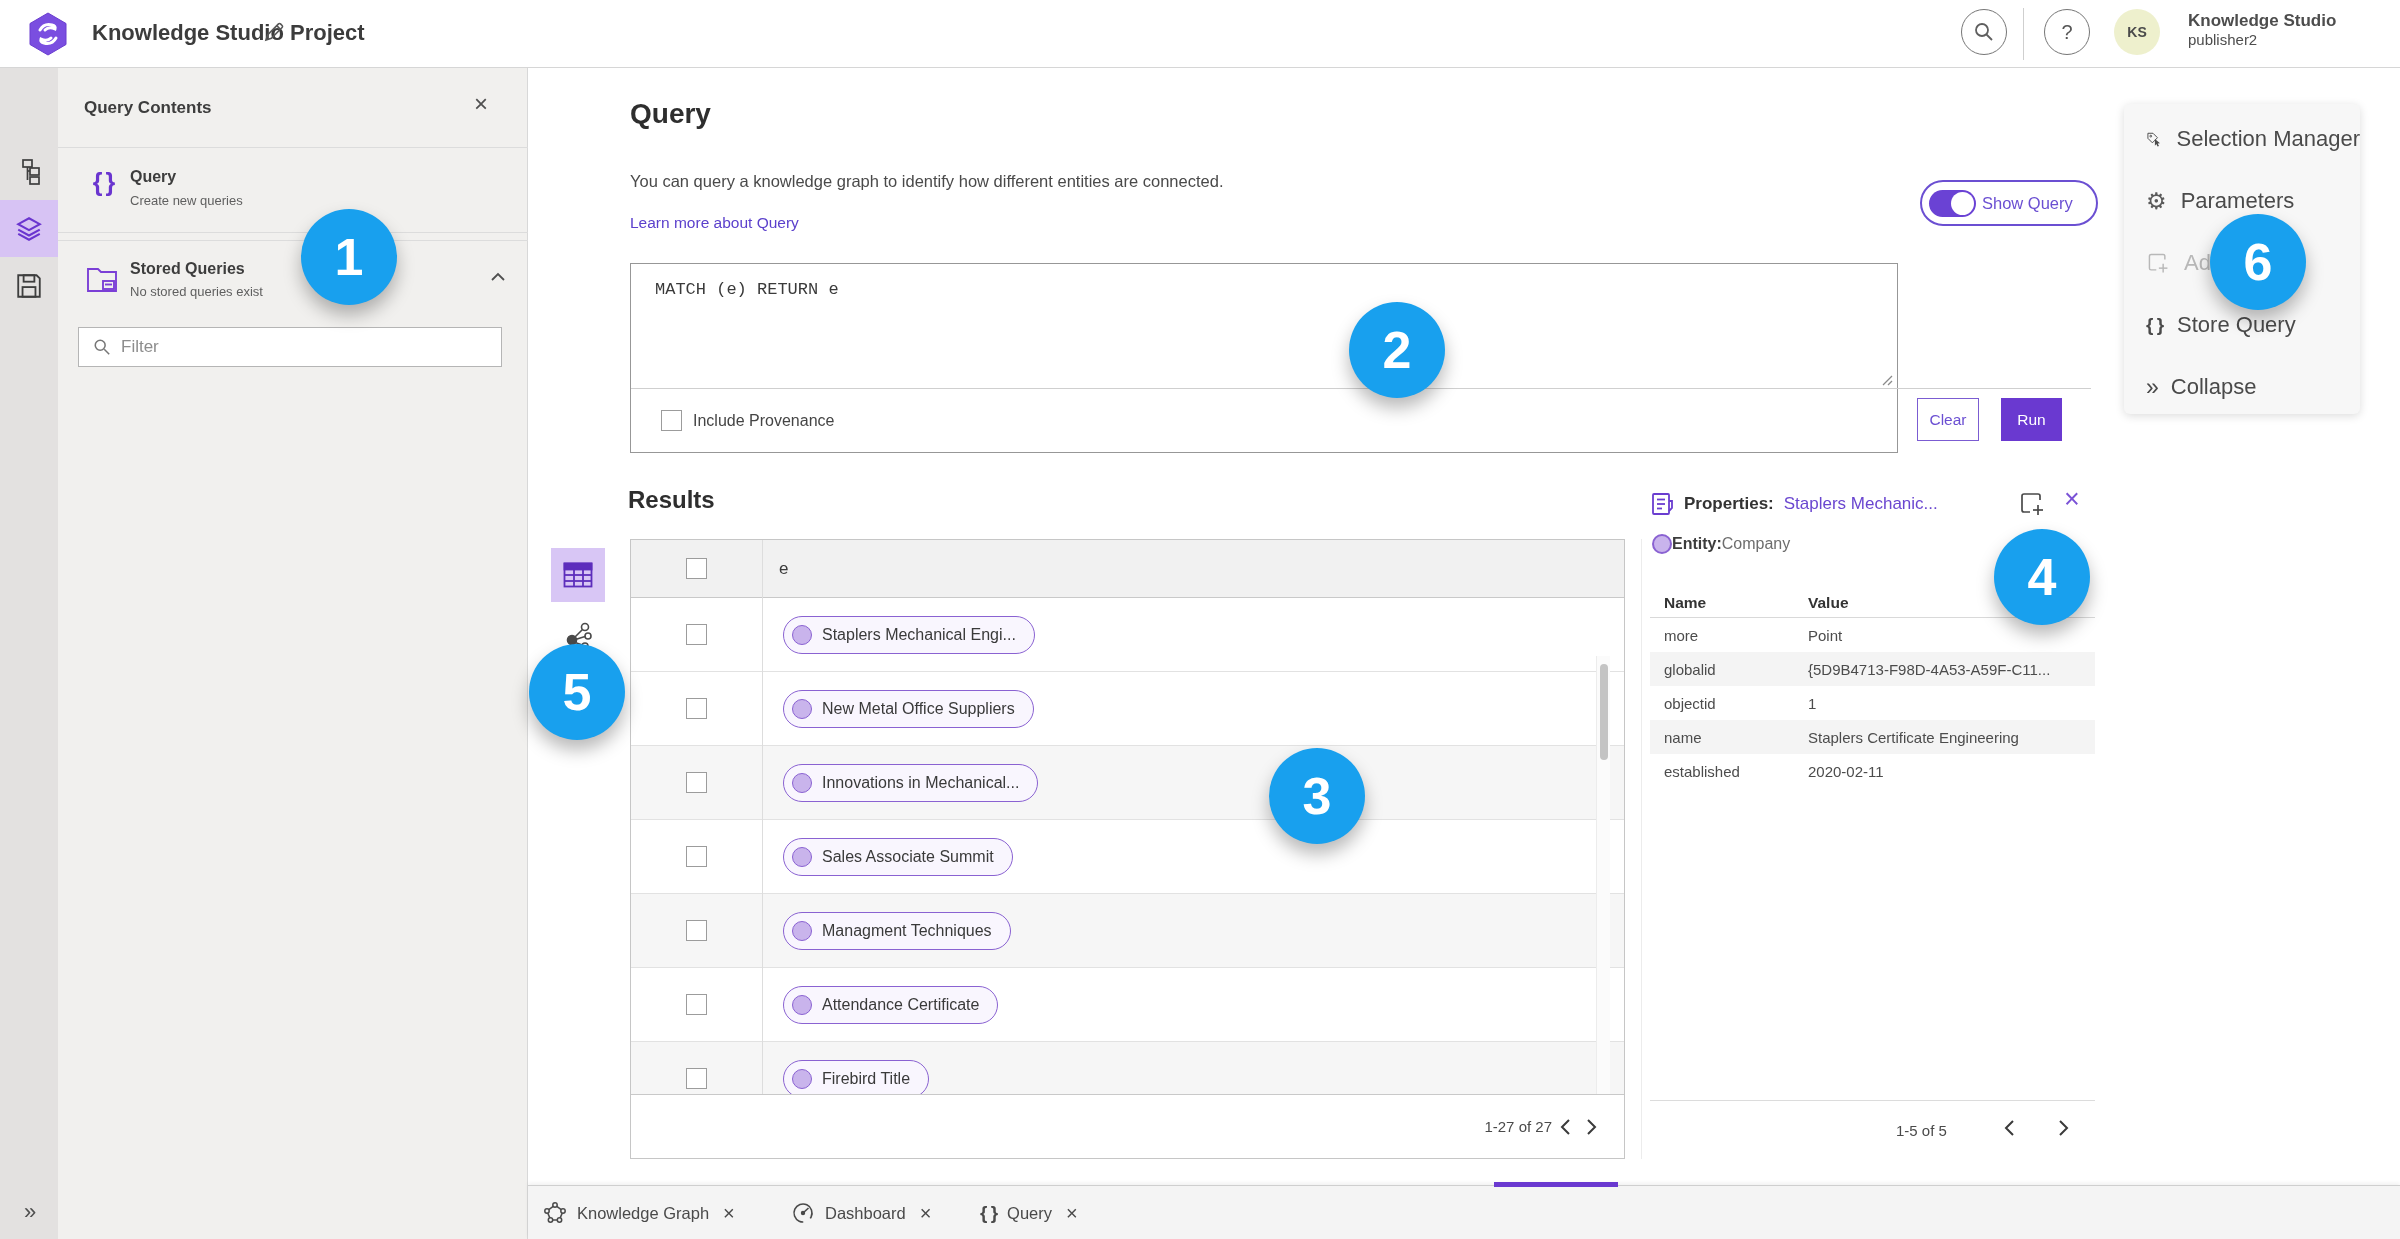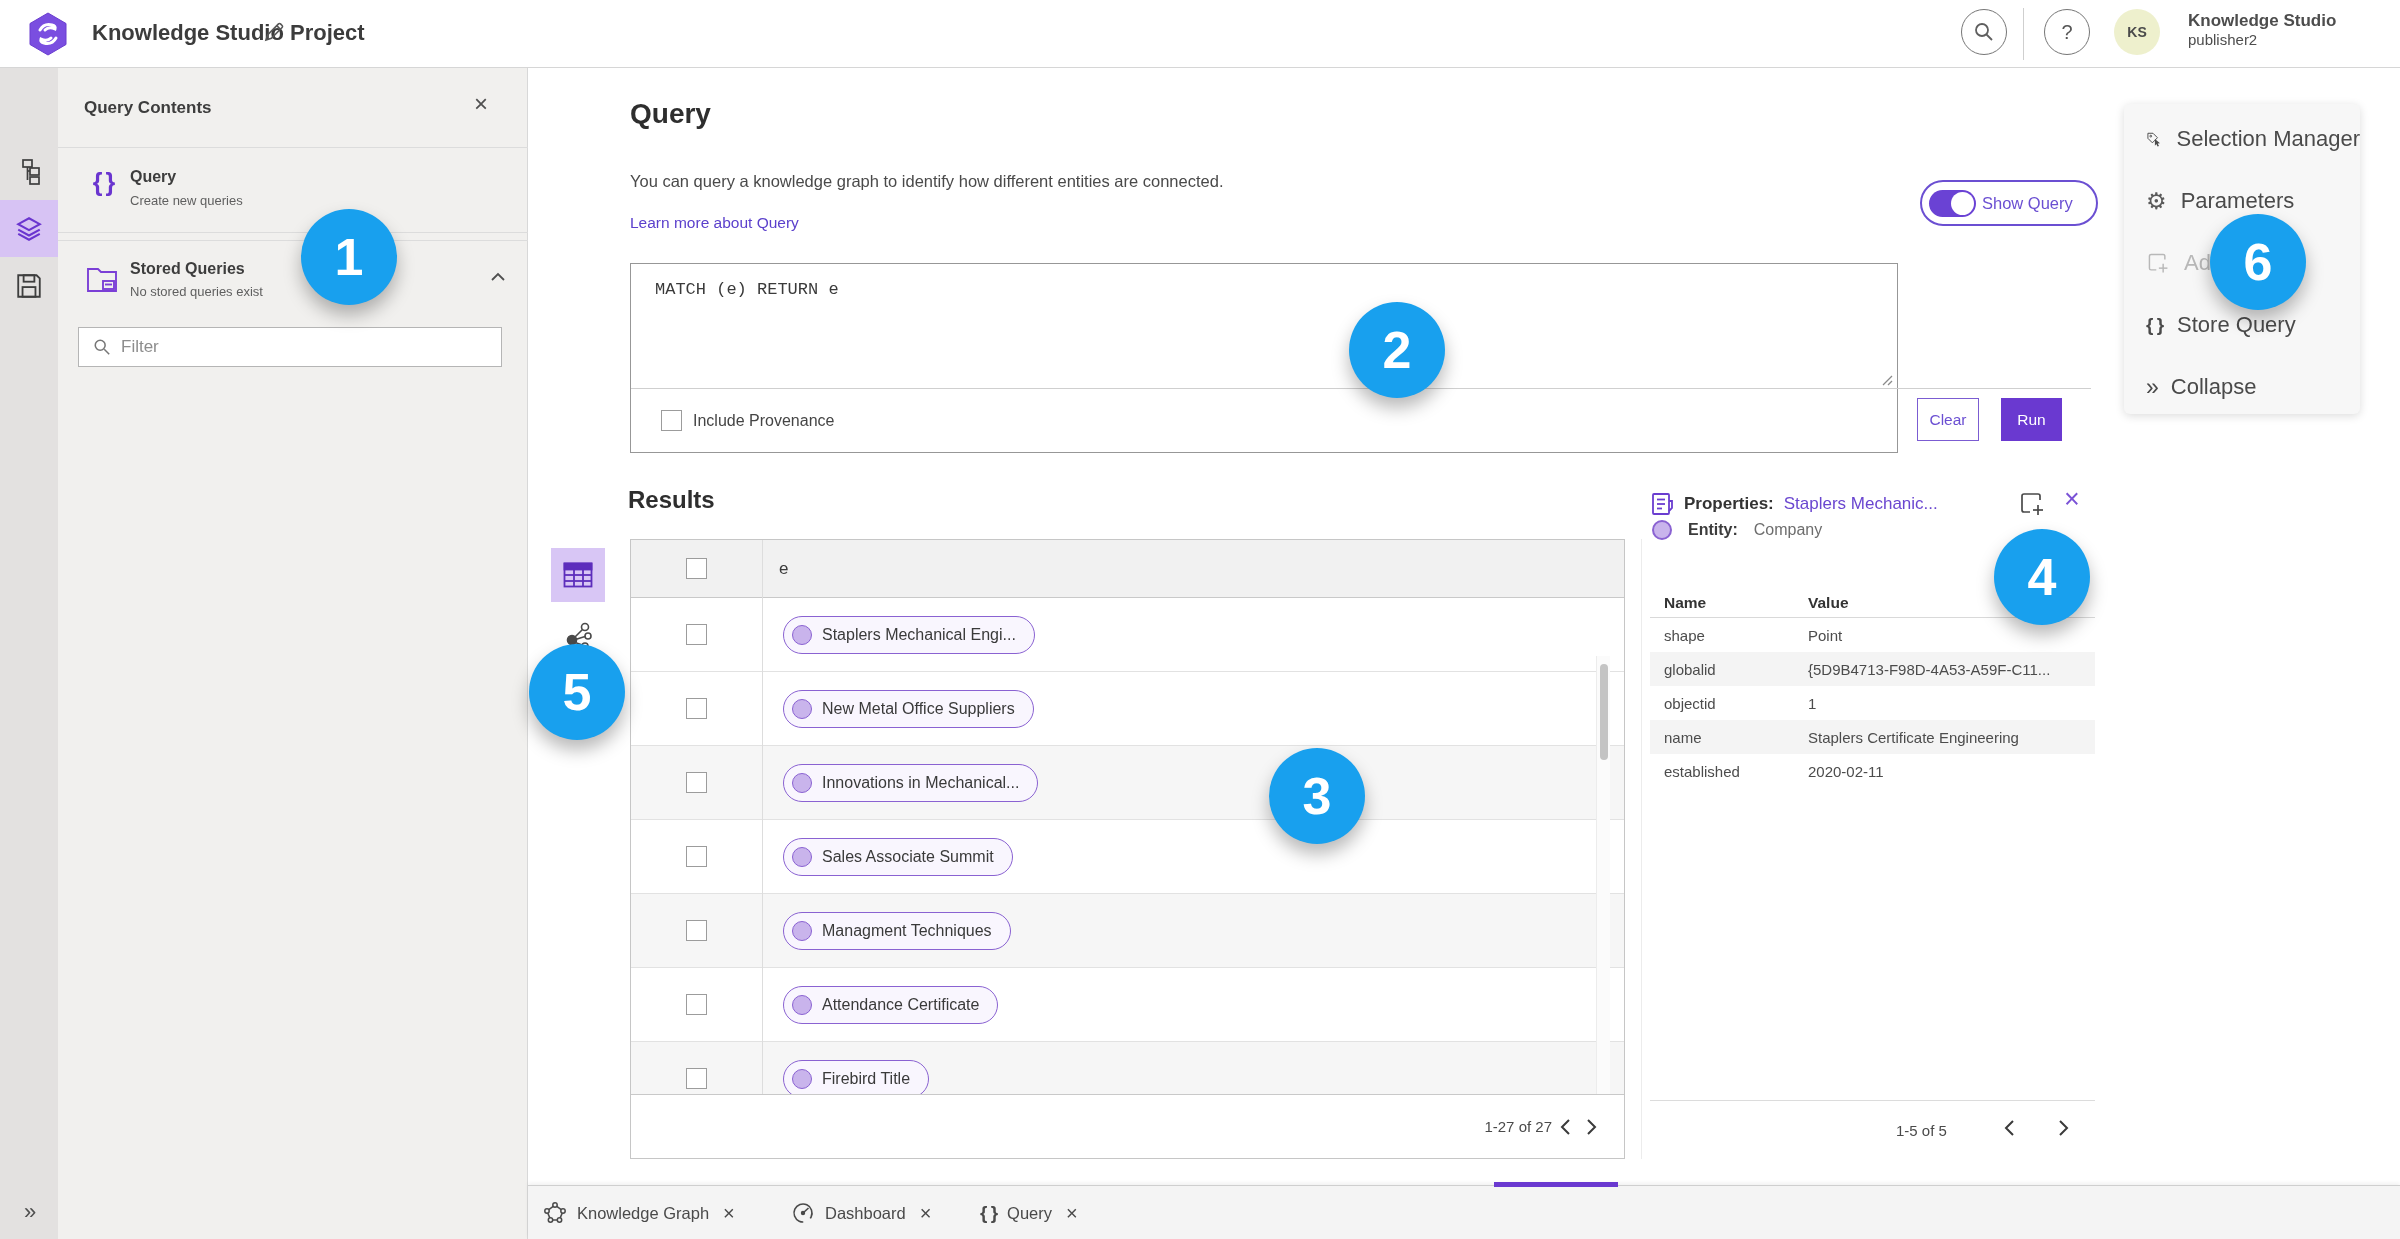--- a/index.html
+++ b/index.html
@@ -81,21 +81,21 @@
   .rt-pag { position:absolute; left:0; top:554px; width:993px; height:64px; border-top:1px solid #c9c9c9; display:flex; align-items:center; justify-content:flex-end; padding-right:20px; font-size:15px; color:#4a4a4a; background:#fff; }
   .pag-arrow { display:flex; align-items:center; justify-content:center; width:26px; height:26px; }
 
   
   .props-vdiv { position:absolute; left:1641px; top:539px; width:1px; height:620px; background:#ececec; }
   .props-header { position:absolute; left:1650px; top:492px; display:flex; align-items:center; gap:10px; }
   .props-title { font-size:17px; font-weight:bold; color:#333; }
   .props-link { font-size:17px; color:#6a46d0; }
   .props-add { position:absolute; left:2018px; top:490px; }
   .props-close { position:absolute; left:2064px; top:486px; font-size:27px; color:#7a52d6; line-height:1; }
-  .entity-row { position:absolute; left:1652px; top:520px; display:flex; align-items:center; gap:16px; }
+  .entity-row { position:absolute; left:1652px; top:534px; display:flex; align-items:center; gap:0; }
   .entity-dot { width:20px; height:20px; border-radius:50%; background:#c9b4ec; border:2px solid #8a62d2; }
   .entity-label { font-size:16px; font-weight:bold; color:#3c3c3c; }
   .entity-type { font-size:16px; color:#6d6d6d; }
   .ptable { position:absolute; left:1650px; top:588px; width:445px; }
   .ptable .phead { display:flex; height:30px; align-items:center; border-bottom:1px solid #d9d9d9; }
   .ptable .phead div { font-size:15.5px; font-weight:bold; color:#333; }
   .pcol-name { width:158px; padding-left:14px; }
   .prow { display:flex; height:34px; align-items:center; background:#fff; }
   .prow.alt { background:#f4f4f4; }
   .prow div { font-size:15px; color:#4c4c4c; white-space:nowrap; overflow:hidden; }
@@ -385,21 +385,21 @@
     <span class="entity-label">Entity:</span>
     <span class="entity-type">Company</span>
   </div>
 
   <div class="ptable">
     <div class="phead">
       <div class="pcol-name">Name</div>
       <div class="pcol-val">Value</div>
     </div>
     <div class="prow">
-      <div class="pcol-name">shape</div>
+      <div class="pcol-name">more</div>
         <div class="pcol-val">Point</div>
     </div>
     <div class="prow alt">
       <div class="pcol-name">globalid</div>
         <div class="pcol-val">{5D9B4713-F98D-4A53-A59F-C11...</div>
     </div>
     <div class="prow">
       <div class="pcol-name">objectid</div>
         <div class="pcol-val">1</div>
     </div>

